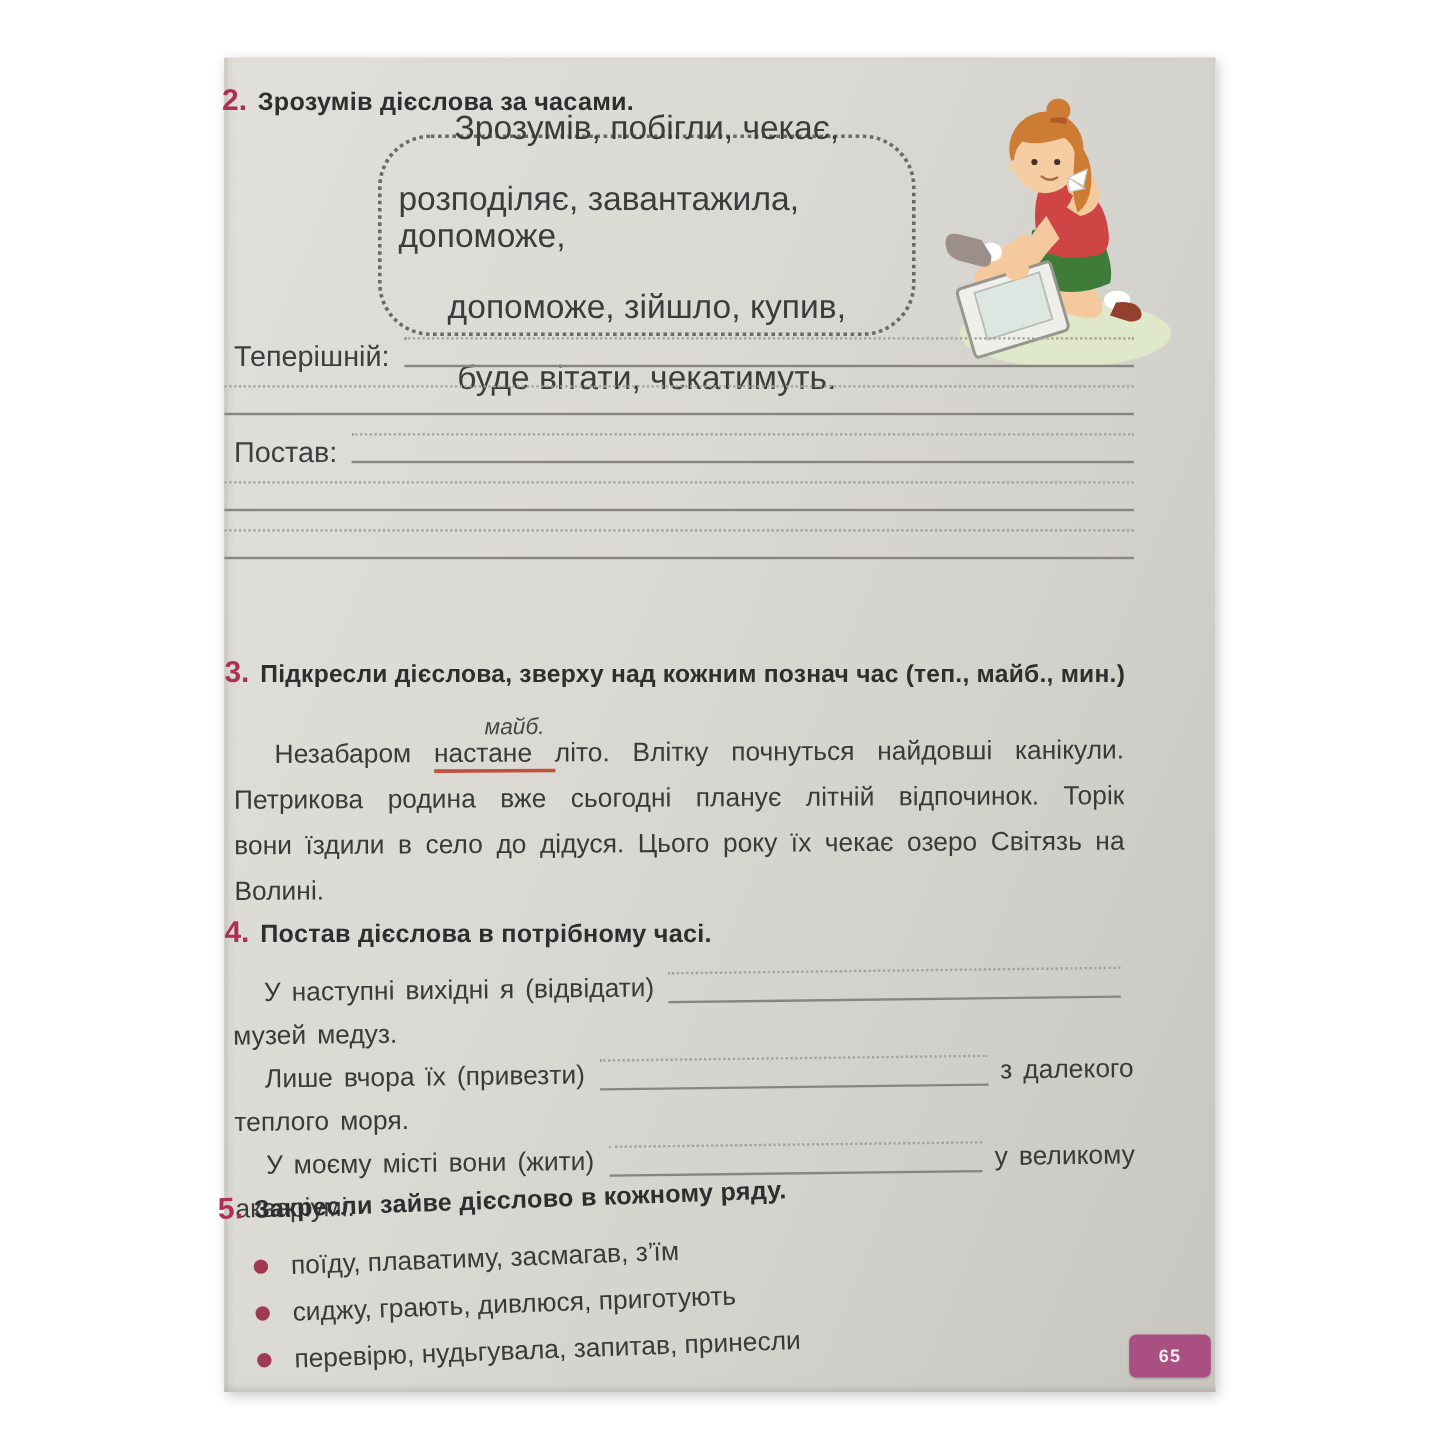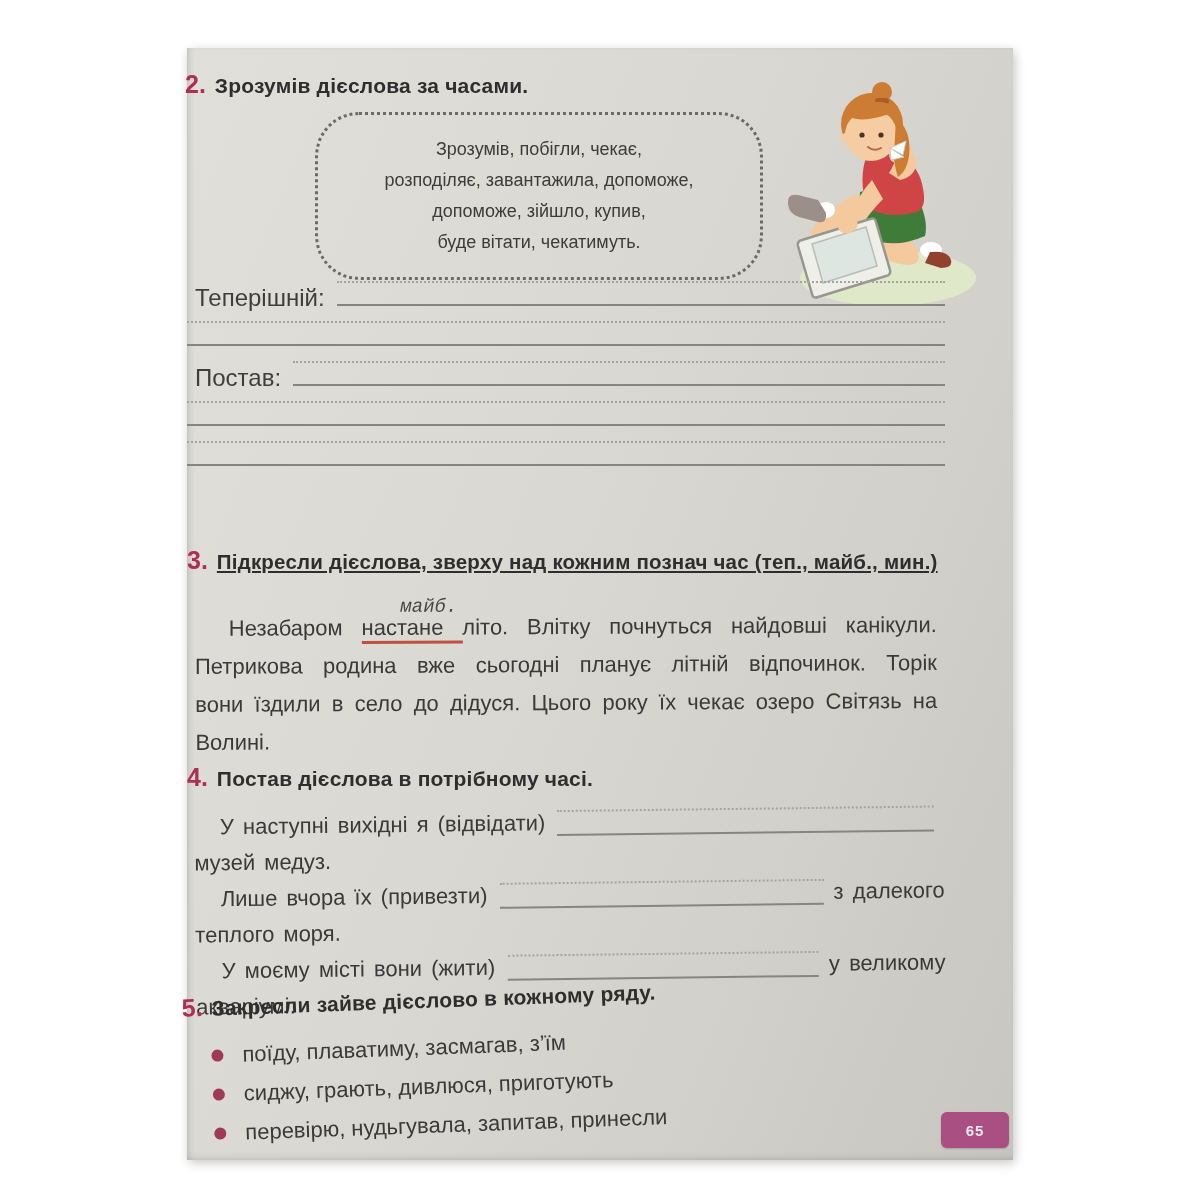--- a/index.html
+++ b/index.html
@@ -20,21 +20,21 @@
   .ex-num{font-weight:bold;font-size:25px;color:#ad2f54;}
   .ex-title{font-weight:bold;font-size:21px;color:#2e2e2e;letter-spacing:.2px;}
 
   
   .word-box{
     position:absolute;left:128px;top:64px;width:448px;height:168px;
     border:3px dotted #6b6b64;border-radius:44px;
     display:flex;flex-direction:column;justify-content:center;align-items:center;
     gap:0;box-sizing:border-box;padding:6px 14px;
   }
-  .word-box div{font-size:18px;line-height:31px;color:#3c3c3c;text-align:right;}
+  .word-box div{font-size:28px;line-height:31px;color:#3c3c3c;text-align:left;margin-top:28px;}
 
   
   .girl{position:absolute;left:597px;top:34px;width:196px;height:232px;}
 
   
   .lines-section{position:absolute;left:0;top:233px;width:758px;}
   .tense-row{display:flex;align-items:flex-start;height:40px;}
   .tense-label{font-size:24px;line-height:27px;color:#3e3e3e;padding-left:8px;margin-right:12px;
                transform:translateY(3px);}
   .pair{flex:1;height:21px;border-top:2px dotted #a4a49b;border-bottom:2px solid #86867f;}
@@ -42,21 +42,21 @@
 
   
   .ex3{position:absolute;left:0;top:498px;width:752px;}
   .ex3 .para{margin:6px 2px 0 8px;transform:rotate(-.3deg);}
   .p-line{font-size:22px;line-height:38px;color:#3a3a3a;text-align:justify;
           text-align-last:justify;word-spacing:4px;}
   .p-line.first{padding-top:27px;text-indent:34px;}
   .p-line.last{text-align-last:left;}
   .underlined{position:relative;border-bottom:3px solid #c05040;padding-bottom:1px;}
   .annotation{position:absolute;left:50%;top:-27px;transform:translateX(-50%);
-              font-style:italic;font-size:19px;color:#474747;word-spacing:0;font-family:Liberation Mono, monospace;}
+              font-style:italic;font-size:19px;color:#474747;word-spacing:0;}
 
   
   .ex4{position:absolute;left:0;top:715px;width:758px;}
   .ex4-body{margin-top:13px;transform:rotate(-.7deg);}
   .fill-row{display:flex;align-items:flex-end;font-size:22px;line-height:36px;
             color:#3a3a3a;word-spacing:3px;padding-left:8px;box-sizing:border-box;}
   .fill-row .indent{padding-left:26px;}
   .fill-row span{white-space:nowrap;}
   .blank{flex:1;height:22px;margin:0 10px 5px 12px;
          border-top:2px dotted #a4a49b;border-bottom:2px solid #86867f;}
@@ -158,21 +158,21 @@
         </div>
 
       <div class="tense-row full">
           <span class="pair"></span>
         </div>
     </div>
 
     <div class="ex3">
       <div class="ex-head" style="position:relative;left:0;top:0;">
         <span class="ex-num">3.</span>
-        <span class="ex-title" style="font-size:20.5px;text-decoration:underline;">Підкресли дієслова, зверху над кожним познач час (теп., майб., мин.)</span>
+        <span class="ex-title" style="font-size:20.5px;">Підкресли дієслова, зверху над кожним познач час (теп., майб., мин.)</span>
       </div>
       <div class="para">
         <div class="p-line first">
           <span>Незабаром</span>
           <span class="underlined">
             <span class="annotation">майб.</span>
             <span>настане</span>
           </span>
           <span>літо. Влітку почнуться найдовші канікули.</span>
         </div>

